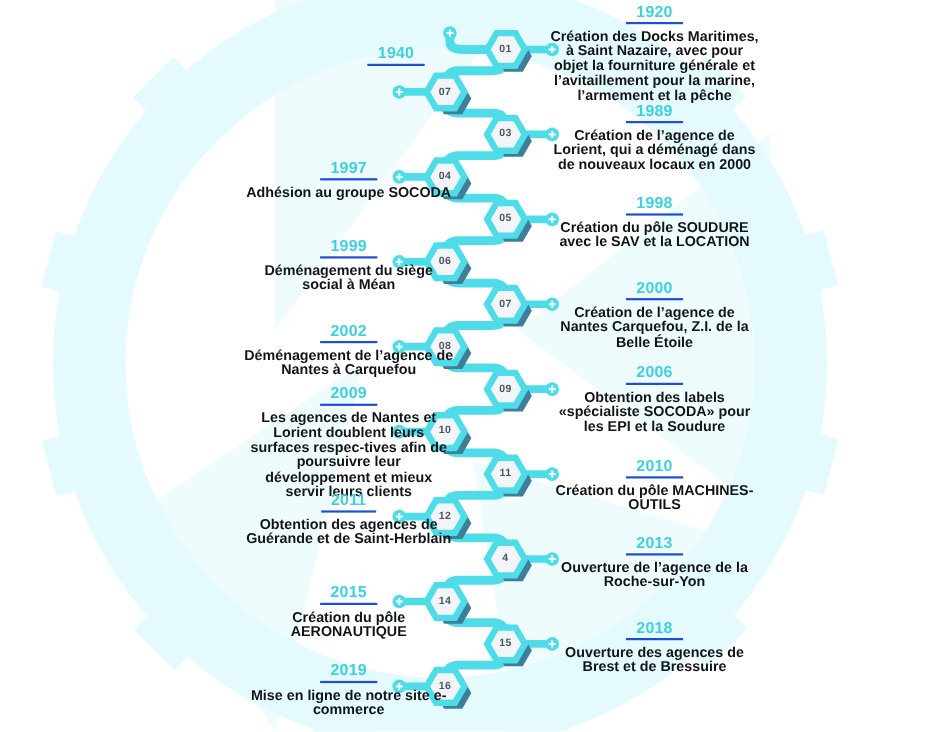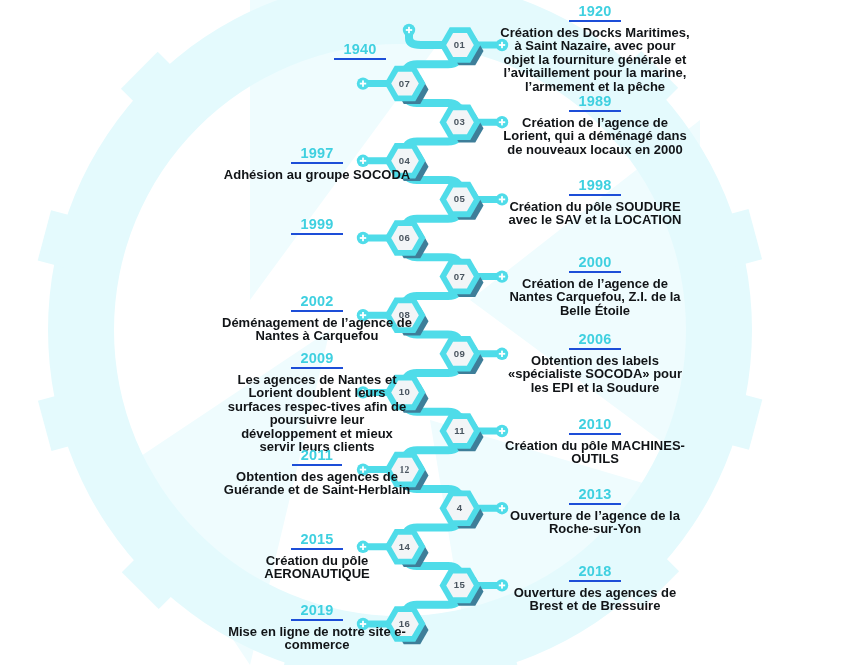--- a/index.html
+++ b/index.html
@@ -283,21 +283,21 @@
         <polygon points="418.80,624.00 411.90,635.95 398.10,635.95 391.20,624.00 398.10,612.05 411.90,612.05" fill="#F2F5F7"></polygon>
       </g>
   </svg>
 
   <div id="entries">
       <div class="entry right" style="width: 190px; left: 500px; top: 2px;"><div class="year">1920</div><p class="desc">Création des Docks Maritimes, à Saint Nazaire, avec pour objet la fourniture générale et l’avitaillement pour la marine, l’armement et la pêche</p></div>
       <div class="entry left" style="width: 190px; left: 222px; top: 40px; margin-left: 43px;"><div class="year">1940</div></div>
       <div class="entry right" style="width: 190px; left: 500px; top: 92px;"><div class="year">1989</div><p class="desc">Création de l’agence de Lorient, qui a déménagé dans de nouveaux locaux en 2000</p></div>
       <div class="entry left" style="width: 190px; left: 222px; top: 144px;"><div class="year">1997</div><p class="desc">Adhésion au groupe SOCODA</p></div>
       <div class="entry right" style="width: 190px; left: 500px; top: 176px;"><div class="year">1998</div><p class="desc">Création du pôle SOUDURE avec le SAV et la LOCATION</p></div>
-      <div class="entry left" style="width: 190px; left: 222px; top: 215px;"><div class="year">1999</div></div>
+      <div class="entry left" style="width: 190px; left: 222px; top: 215px;"><div class="year">1999</div><p class="desc">Déménagement du siège social à Méan</p></div>
       <div class="entry right" style="width: 190px; left: 500px; top: 253px;"><div class="year">2000</div><p class="desc">Création de l’agence de Nantes Carquefou, Z.I. de la Belle Étoile</p></div>
       <div class="entry left" style="width: 190px; left: 222px; top: 292px;"><div class="year">2002</div><p class="desc">Déménagement de l’agence de Nantes à Carquefou</p></div>
       <div class="entry right" style="width: 190px; left: 500px; top: 330px;"><div class="year">2006</div><p class="desc">Obtention des labels «spécialiste SOCODA» pour les EPI et la Soudure</p></div>
       <div class="entry left" style="width: 190px; left: 222px; top: 349px;"><div class="year">2009</div><p class="desc">Les agences de Nantes et Lorient doublent leurs surfaces respec-tives afin de poursuivre leur développement et mieux servir leurs clients</p></div>
       <div class="entry right" style="width: 190px; left: 500px; top: 415px;"><div class="year">2010</div><p class="desc">Création du pôle MACHINES-OUTILS</p></div>
       <div class="entry left" style="width: 190px; left: 222px; top: 446px;"><div class="year">2011</div><p class="desc">Obtention des agences de Guérande et de Saint-Herblain</p></div>
       <div class="entry right" style="width: 190px; left: 500px; top: 485px;"><div class="year">2013</div><p class="desc">Ouverture de l’agence de la Roche-sur-Yon</p></div>
       <div class="entry left" style="width: 190px; left: 222px; top: 530px;"><div class="year">2015</div><p class="desc">Création du pôle AERONAUTIQUE</p></div>
       <div class="entry right" style="width: 190px; left: 500px; top: 562px;"><div class="year">2018</div><p class="desc">Ouverture des agences de Brest et de Bressuire</p></div>
       <div class="entry left" style="width: 190px; left: 222px; top: 601px;"><div class="year">2019</div><p class="desc">Mise en ligne de notre site e-commerce</p></div>
@@ -329,21 +329,21 @@
       </div>
       <div class="node" style="left: 437px; top: 330.8px;">
         <div class="node-num">09</div>
       </div>
       <div class="node" style="left: 382px; top: 369.4px;">
         <div class="node-num">10</div>
       </div>
       <div class="node" style="left: 437px; top: 408px;">
         <div class="node-num">11</div>
       </div>
-      <div class="node" style="left: 382px; top: 446.6px; font-family: Liberation Serif, serif;">
+      <div class="node" style="left: 382px; top: 446.6px;">
         <div class="node-num">12</div>
       </div>
       <div class="node" style="left: 437px; top: 485.2px;">
         <div class="node-num">4</div>
       </div>
       <div class="node" style="left: 382px; top: 523.8px;">
         <div class="node-num">14</div>
       </div>
       <div class="node" style="left: 437px; top: 562.4px;">
         <div class="node-num">15</div>

